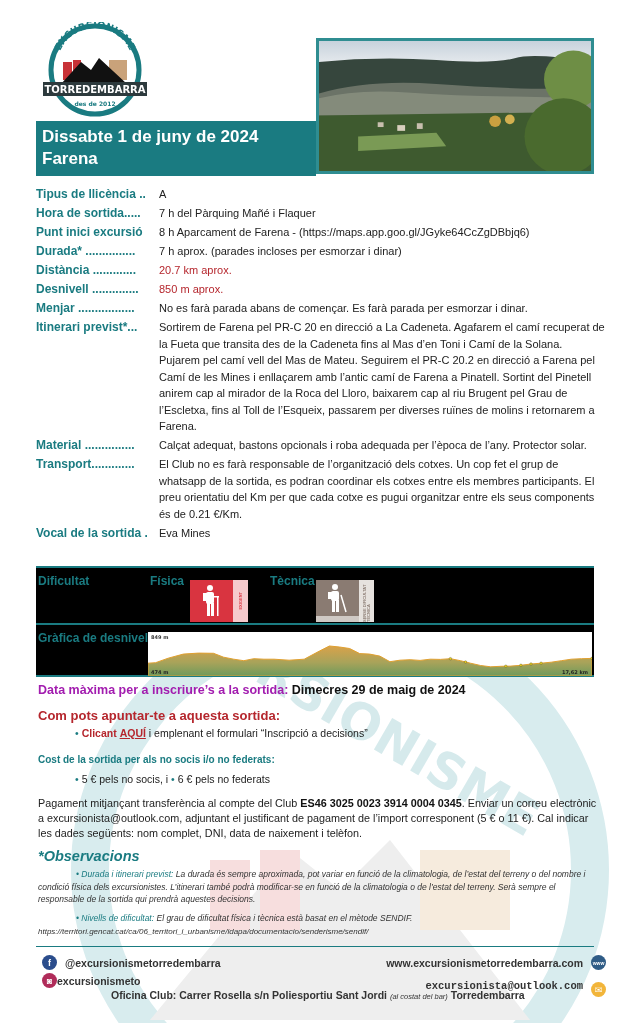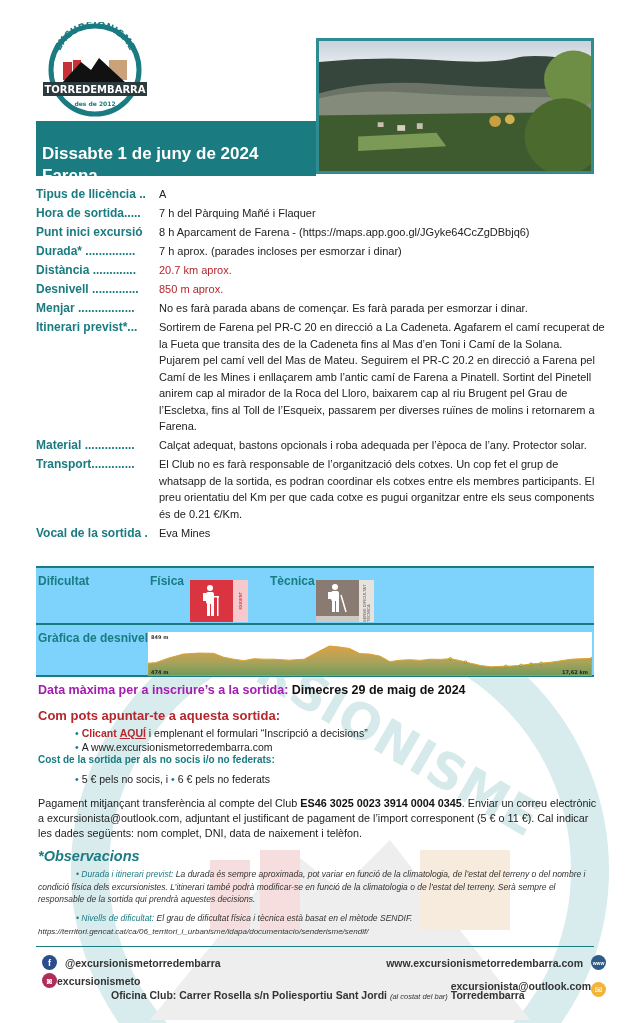--- a/index.html
+++ b/index.html
@@ -5,30 +5,30 @@
   * { box-sizing: border-box; margin: 0; padding: 0; }
   html, body { width: 632px; height: 1023px; background: #ffffff; overflow: hidden; }
   body { position: relative; font-family: "Liberation Sans", "DejaVu Sans", sans-serif; color: #222; }
 
   .watermark { position: absolute; left: 60px; top: 590px; width: 560px; height: 560px; pointer-events: none; z-index: 0; }
 
   .logo { position: absolute; left: 35px; top: 22px; width: 120px; height: 96px; z-index: 2; }
 
   .photo { position: absolute; left: 316px; top: 38px; width: 278px; height: 136px; border: 3px solid #2f8d91; overflow: hidden; z-index: 2; }
 
-  .title-band { position: absolute; left: 36px; top: 121px; width: 280px; height: 55px; background: #1a7b81; color: #fff; z-index: 2; padding: 22px 6px; }
+  .title-band { position: absolute; left: 36px; top: 121px; width: 280px; height: 55px; background: #1a7b81; color: #fff; z-index: 2; padding: 5px 6px; }
   .title-band .t1, .title-band .t2 { font-weight: bold; font-size: 17px; line-height: 22px; display: block; }
 
   .details { position: absolute; left: 36px; top: 186px; width: 570px; z-index: 2; }
   .row { display: flex; font-size: 11px; line-height: 16.5px; margin-bottom: 2.5px; }
   .row .lbl { width: 123px; flex: none; color: #1a7b81; font-weight: bold; font-size: 12px; white-space: nowrap; }
   .row .val { flex: 1; color: #222; }
   .row .val.red { color: #b5262d; }
 
-  .band { position: absolute; left: 36px; width: 558px; background: #7dd3fc; border-top: 2px solid #1a7b81; z-index: 2; }
+  .band { position: absolute; left: 36px; width: 558px; background: #000000; border-top: 2px solid #1a7b81; z-index: 2; }
   .band.diff { top: 566px; height: 58px; }
   .band.profile { top: 623px; height: 54px; border-bottom: 2px solid #1a7b81; }
   .band .blbl { position: absolute; color: #1a7b81; font-weight: bold; font-size: 12px; }
 
   .icon-card { position: absolute; top: 12px; height: 42px; display: flex; }
   .icon-card .main { width: 43px; height: 42px; display: flex; align-items: center; justify-content: center; }
   .icon-card .side { width: 15px; height: 42px; display: flex; align-items: center; justify-content: center; }
   .icon-card .side span { writing-mode: vertical-rl; transform: rotate(180deg); font-size: 4px; line-height: 4px; font-weight: bold; }
 
   .chart-box { position: absolute; left: 112px; top: 7px; width: 444px; height: 44px; background: #fff; }
@@ -228,21 +228,20 @@
 </div>
 
 <div class="deadline">
   <span class="dl-label">Data màxima per a inscriure’s a la sortida:</span>
   <span class="dl-value">Dimecres 29 de maig de 2024</span>
 </div>
 
 <div class="h-red">Com pots apuntar-te a aquesta sortida:</div>
 <div class="bullets" style="top:726px;">
   <span class="b"><span class="dot">•</span><span class="red">Clicant</span> <a class="aqui">AQUÍ</a><span> i emplenant el formulari “Inscripció a decisions”</span></span>
-  <span class="b"><span class="dot">•</span><span>A www.excursionismetorredembarra.com</span></span>
 </div>
 
 <div class="h-teal">Cost de la sortida per als no socis i/o no federats:</div>
 <div class="bullets" style="top:772px;">
   <span class="b"><span class="dot">•</span><span>5 € pels no socis, i</span> <span class="dot">•</span><span>6 € pels no federats</span></span>
 </div>
 
 <div class="payment"><span>Pagament mitjançant transferència al compte del Club </span><b>ES46 3025 0023 3914 0004 0345</b><span>. Enviar un correu electrònic a excursionista@outlook.com, adjuntant el justificant de pagament de l’import corresponent (5 € o 11 €). Cal indicar les dades següents: nom complet, DNI, data de naixement i telèfon.</span></div>
 
 <div class="obs-title">*Observacions</div>
@@ -257,17 +256,17 @@
   </div>
   <div class="f-item" style="left:6px; top:21px;">
     <span class="f-circle" style="background:#b02c5a;">◙</span>
     <span style="">excursionismeto</span>
   </div>
   <div class="f-item" style="right:0px; top:3px;">
     <span style="margin-right:8px;">www.excursionismetorredembarra.com</span>
     <span class="f-circle" style="background:#2f5c86; font-size:5px;">www</span>
   </div>
   <div class="f-item" style="right:0px; top:22px;">
-    <span style="">excursionista@outlook.com</span>
+    <span style="margin-right:8px;font-family:Liberation Mono, monospace;">excursionista@outlook.com</span>
     <span class="f-circle" style="background:#f2b53a; margin-top:8px;">✉</span>
   </div>
   <div class="f-office"><span>Oficina Club: Carrer Rosella s/n Poliesportiu Sant Jordi </span><i>(al costat del bar)</i><span> Torredembarra</span></div>
 </div>
 
 </body></html>

